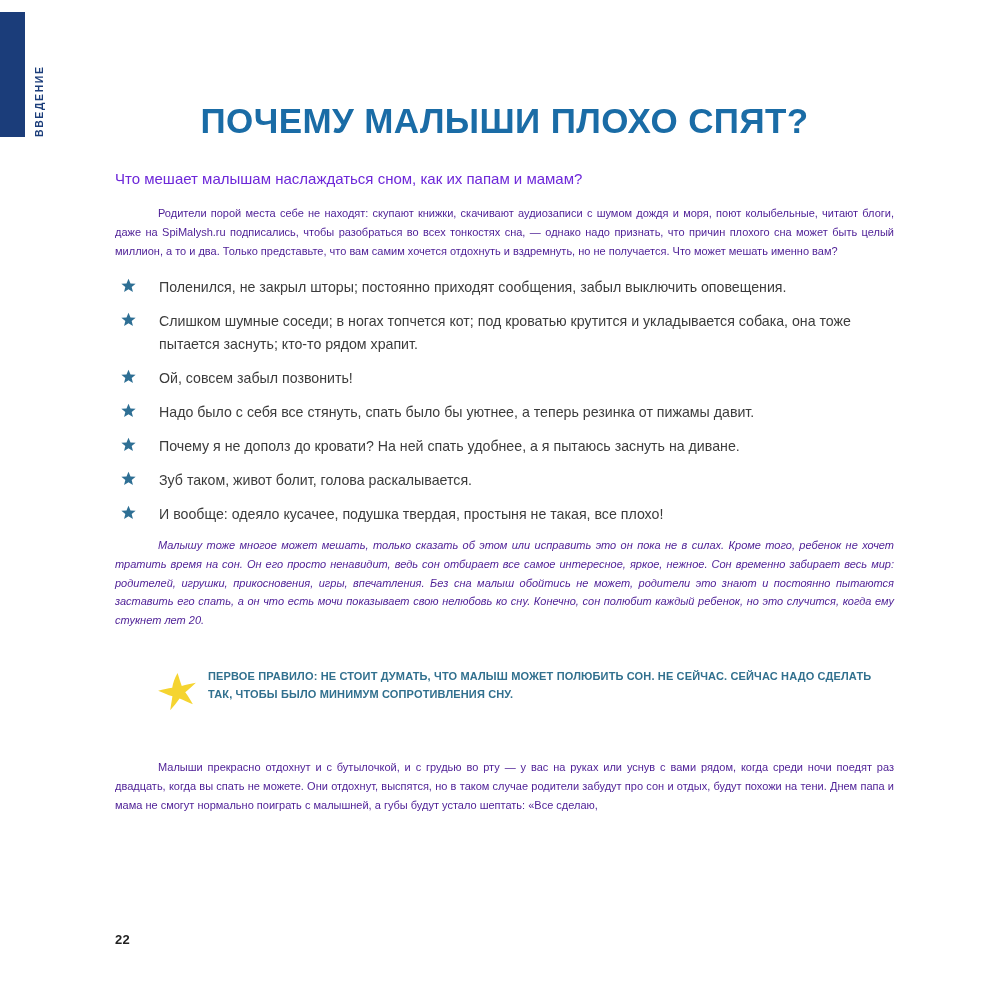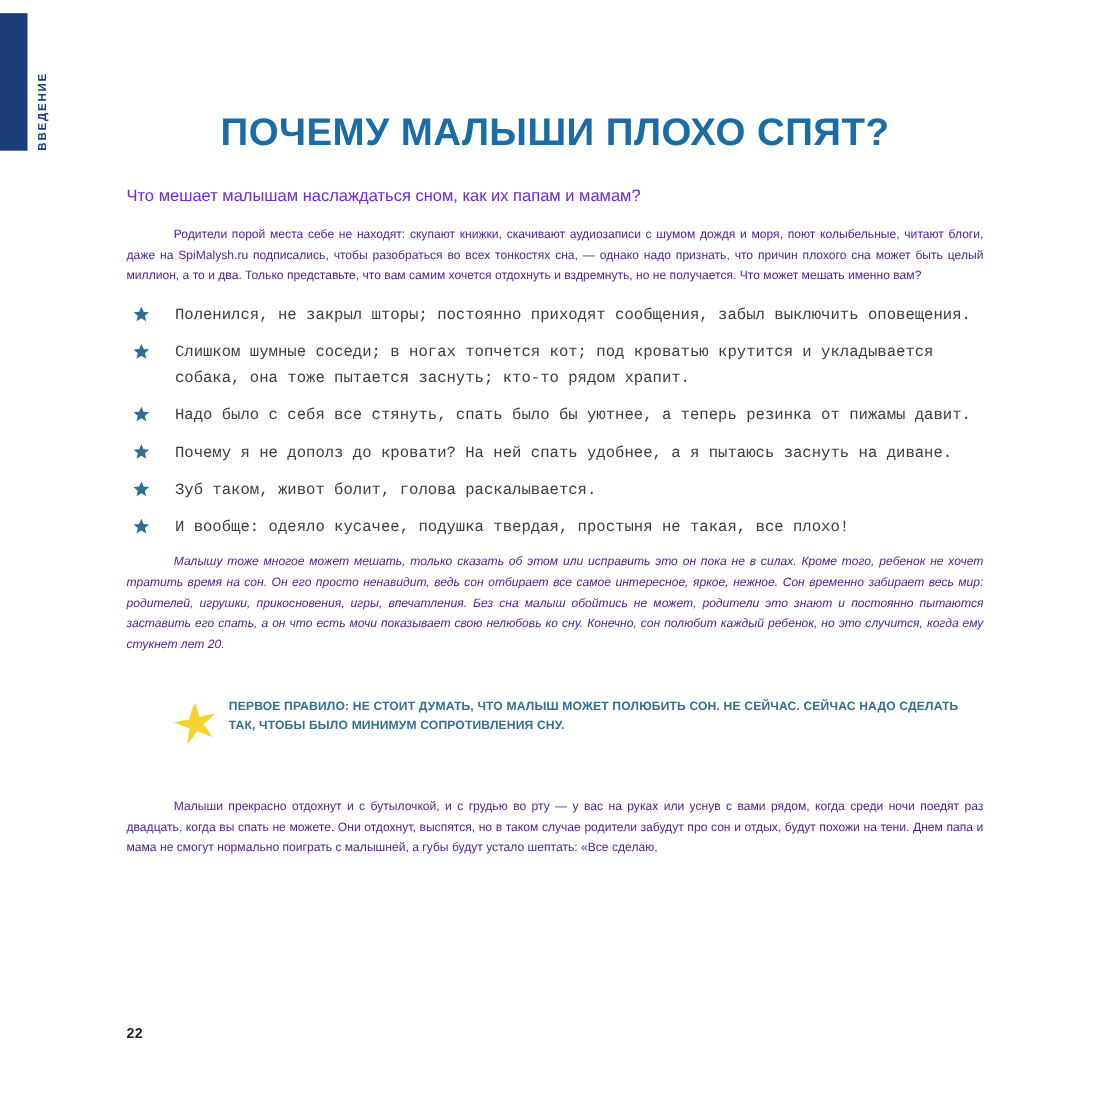--- a/index.html
+++ b/index.html
@@ -98,21 +98,20 @@
     padding: 0;
     padding-top: 15px;
   }
   ul.star-list > li {
     position: relative;
     padding-left: 44px;
     margin-bottom: 11px;
     font-size: 14.2px;
     line-height: 1.62;
     color: #3c3c3c;
-    font-family: Liberation Mono, monospace;
   }
   ul.star-list > li:last-child { margin-bottom: 0; }
   .bullet-star {
     position: absolute;
     left: 6px;
     top: 2px;
     width: 15px;
     height: 15px;
     display: block;
   }
@@ -179,20 +178,28 @@
         </span>
         <span>Поленился, не закрыл шторы; постоянно приходят сообщения, забыл выключить оповещения.</span>
       </li>
       <li>
         <span class="bullet-star">
           <svg width="15" height="15" viewBox="0 0 24 24">
               <polygon points="12,1 15.2,8.6 23.4,9.2 17.1,14.5 19.1,22.5 12,18.1 4.9,22.5 6.9,14.5 0.6,9.2 8.8,8.6" fill="#2e6f94"></polygon>
             </svg>
         </span>
         <span>Слишком шумные соседи; в ногах топчется кот; под кроватью крутится и укладывается собака, она тоже пытается заснуть; кто-то рядом храпит.</span>
+      </li>
+      <li>
+        <span class="bullet-star">
+          <svg width="15" height="15" viewBox="0 0 24 24">
+              <polygon points="12,1 15.2,8.6 23.4,9.2 17.1,14.5 19.1,22.5 12,18.1 4.9,22.5 6.9,14.5 0.6,9.2 8.8,8.6" fill="#2e6f94"></polygon>
+            </svg>
+        </span>
+        <span>Ой, совсем забыл позвонить!</span>
       </li>
       <li>
         <span class="bullet-star">
           <svg width="15" height="15" viewBox="0 0 24 24">
               <polygon points="12,1 15.2,8.6 23.4,9.2 17.1,14.5 19.1,22.5 12,18.1 4.9,22.5 6.9,14.5 0.6,9.2 8.8,8.6" fill="#2e6f94"></polygon>
             </svg>
         </span>
         <span>Надо было с себя все стянуть, спать было бы уютнее, а теперь резинка от пижамы давит.</span>
       </li>
       <li>

